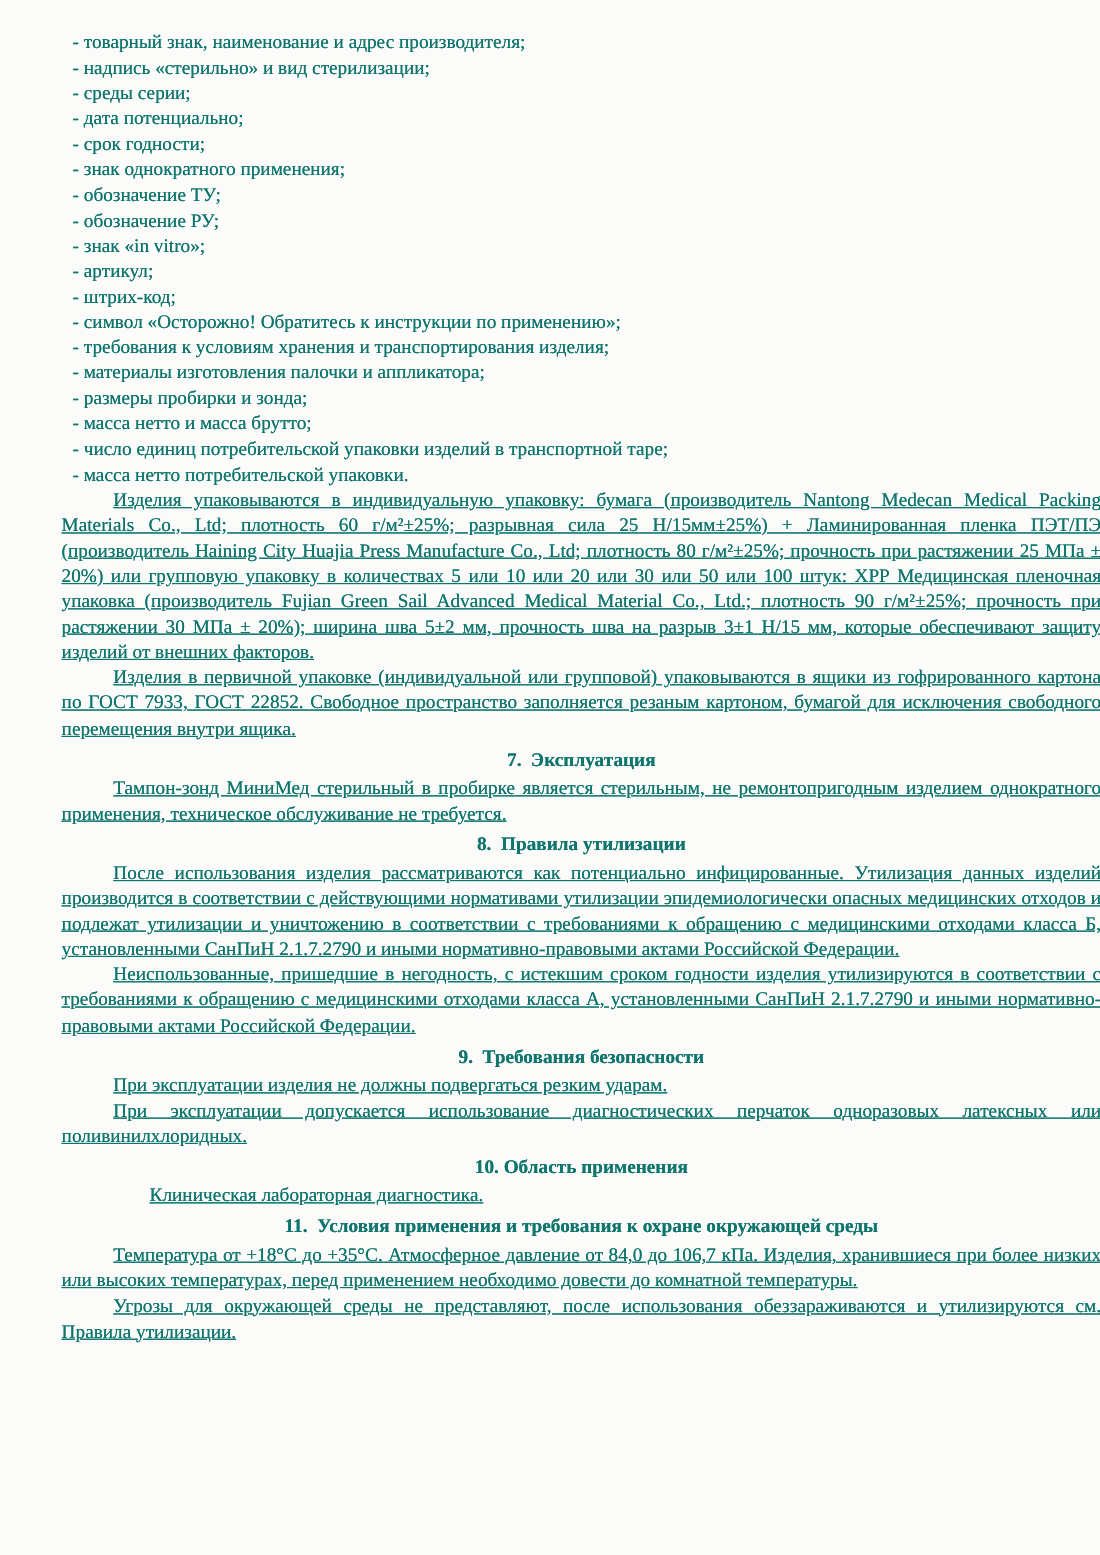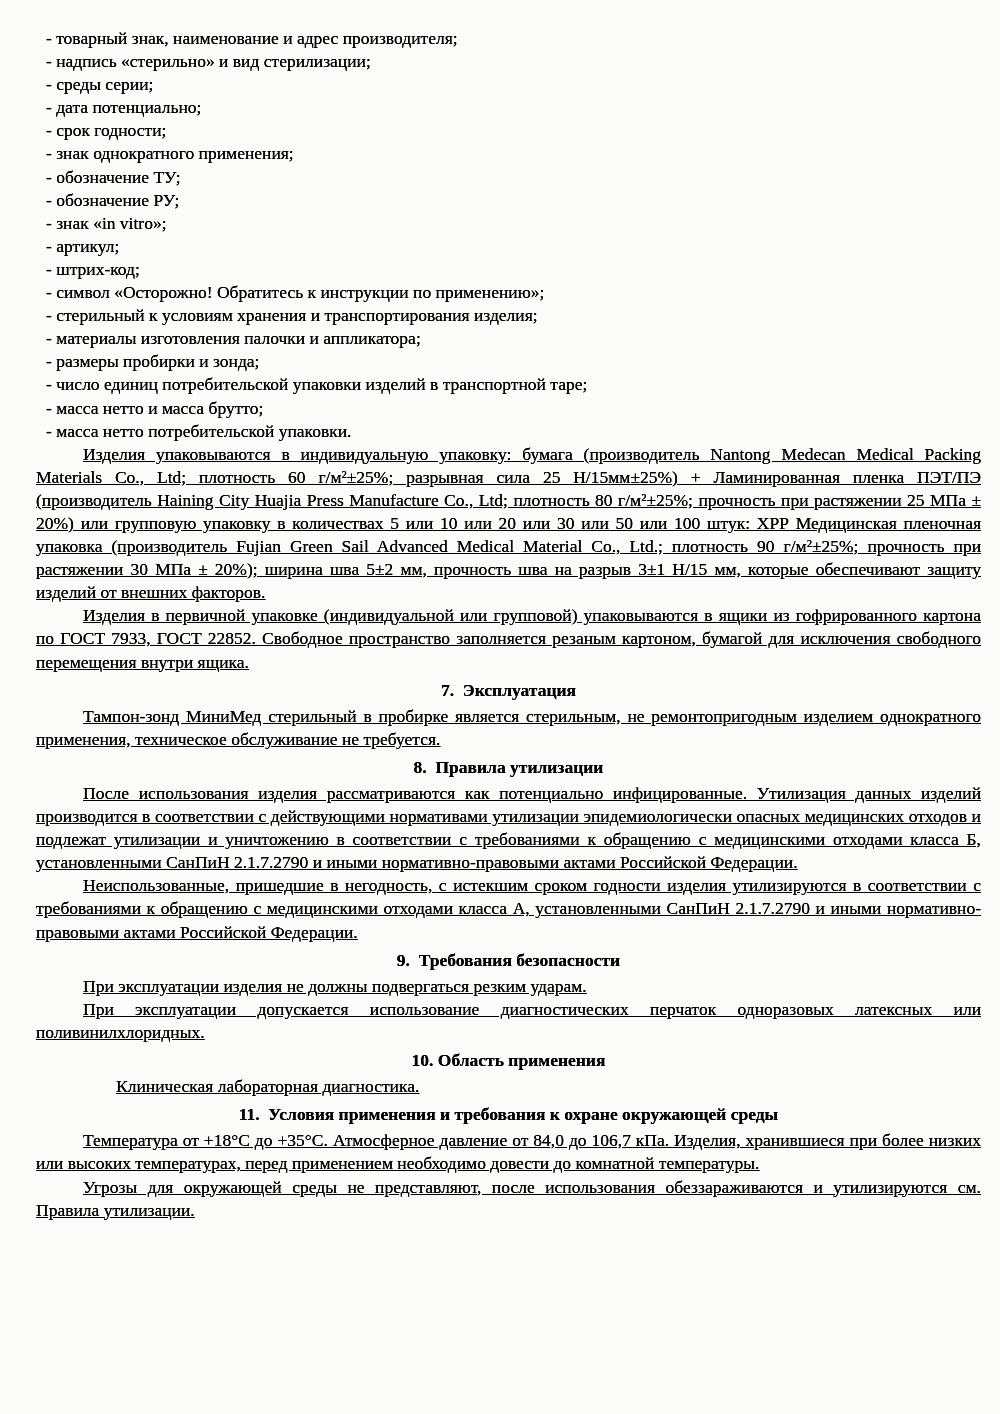--- a/index.html
+++ b/index.html
@@ -6,23 +6,23 @@
     margin: 0;
     padding: 0;
   }
   body {
     width: 1000px;
     height: 1414px;
     background: #fbfbfa;
     overflow: hidden;
   }
   .page {
-    margin: 27px 7px 0 36px;
+    margin: 27px 7px 0 56px;
     width: 945px;
-    color: #000000;
+    color: #0f766e;
     font-family: "Liberation Serif", "DejaVu Serif", serif;
     font-size: 17.5px;
     line-height: 23.1px;
     text-shadow: 0 0 0.45px currentColor;
   }
   .marking-list {
     padding-left: 10px;
   }
   .list-line {
     white-space: pre-wrap;
@@ -55,25 +55,25 @@
     <div class="list-line">- среды серии;</div>
     <div class="list-line">- дата потенциально;</div>
     <div class="list-line">- срок годности;</div>
     <div class="list-line">- знак однократного применения;</div>
     <div class="list-line">- обозначение ТУ;</div>
     <div class="list-line">- обозначение РУ;</div>
     <div class="list-line">- знак «in vitro»;</div>
     <div class="list-line">- артикул;</div>
     <div class="list-line">- штрих-код;</div>
     <div class="list-line">- символ «Осторожно! Обратитесь к инструкции по применению»;</div>
-    <div class="list-line">- стерильный к условиям хранения и транспортирования изделия;</div>
+    <div class="list-line">- требования к условиям хранения и транспортирования изделия;</div>
     <div class="list-line">- материалы изготовления палочки и аппликатора;</div>
     <div class="list-line">- размеры пробирки и зонда;</div>
+    <div class="list-line">- масса нетто и масса брутто;</div>
     <div class="list-line">- число единиц потребительской упаковки изделий в транспортной таре;</div>
-    <div class="list-line">- масса нетто и масса брутто;</div>
     <div class="list-line">- масса нетто потребительской упаковки.</div>
   </div>
 
   <section>
     <p class="para">Изделия упаковываются в индивидуальную упаковку: бумага (производитель Nantong Medecan Medical Packing Materials Co., Ltd; плотность 60 г/м²±25%; разрывная сила 25 Н/15мм±25%) + Ламинированная пленка ПЭТ/ПЭ (производитель Haining City Huajia Press Manufacture Co., Ltd; плотность 80 г/м²±25%; прочность при растяжении 25 МПа ± 20%) или групповую упаковку в количествах 5 или 10 или 20 или 30 или 50 или 100 штук: ХРР Медицинская пленочная упаковка (производитель Fujian Green Sail Advanced Medical Material Co., Ltd.; плотность 90 г/м²±25%; прочность при растяжении 30 МПа ± 20%); ширина шва 5±2 мм, прочность шва на разрыв 3±1 Н/15 мм, которые обеспечивают защиту изделий от внешних факторов.</p>
     <p class="para">Изделия в первичной упаковке (индивидуальной или групповой) упаковываются в ящики из гофри­рованного картона по ГОСТ 7933, ГОСТ 22852. Свободное пространство заполняется резаным картоном, бумагой для исключения свободного перемещения внутри ящика.</p>
   </section>
 
   <section>
     <h2 class="sec-heading">7.  Эксплуатация</h2>

